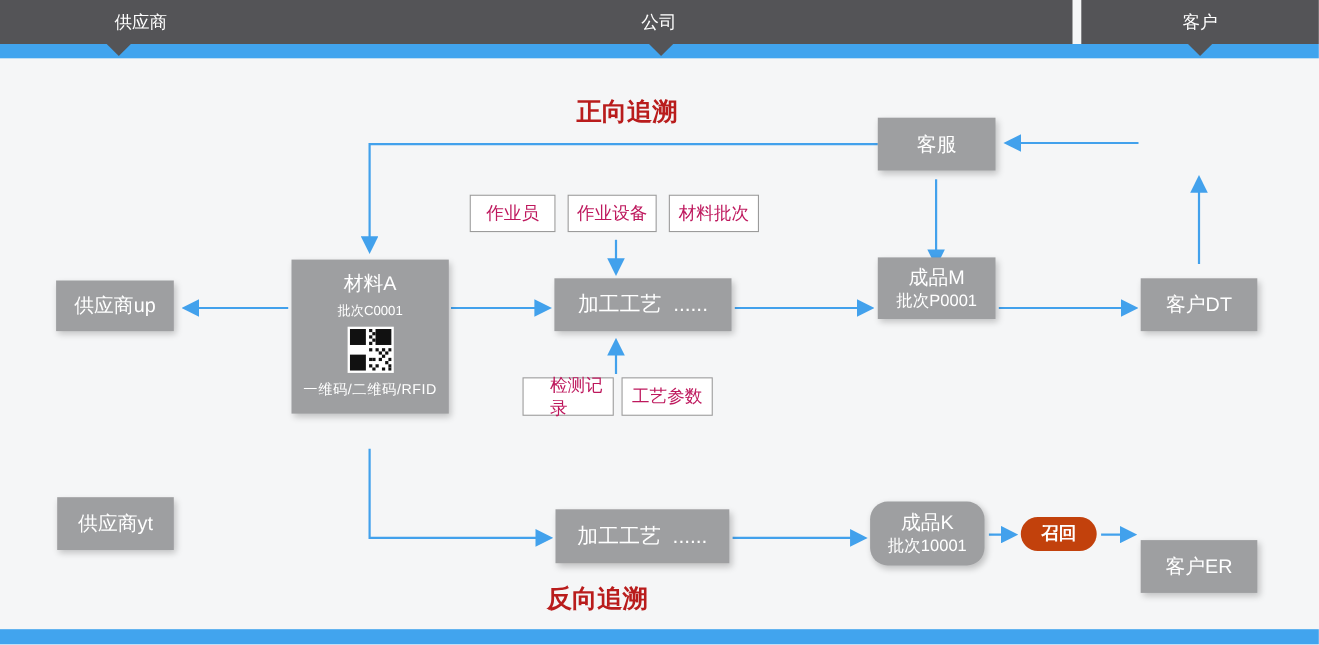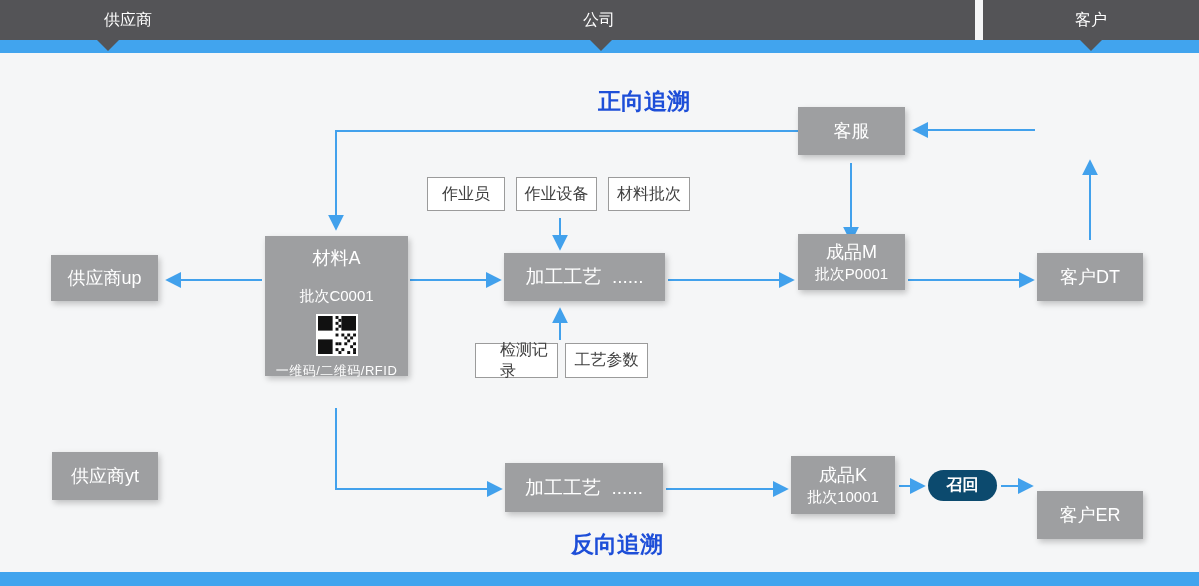--- a/index.html
+++ b/index.html
@@ -23,22 +23,22 @@
     position:absolute; top:40px; width:0; height:0;
     border-left:11px solid transparent; border-right:11px solid transparent;
     border-top:11px solid #545457;
   }
   .tri-supplier { left:97px; }
   .tri-company  { left:590px; }
   .tri-customer { left:1080px; }
 
   
   .title {
-    position:absolute; width:240px; text-align:right;
-    color:#1d4ed8; font-size:23px; font-weight:bold;
+    position:absolute; width:240px; text-align:center;
+    color:#b91c1c; font-size:23px; font-weight:bold;
   }
   .title-forward  { left:450px; top:86px; }
   .title-backward { left:423px; top:529px; }
 
   
   .gbox {
     position:absolute; background:#9e9fa1; color:#ffffff;
     box-shadow:2px 3px 6px rgba(0,0,0,0.22);
     display:flex; align-items:center; justify-content:center;
     font-size:18px;
@@ -49,43 +49,43 @@
 
   #node-kefu           { left:798px;  top:107px; width:107px; height:48px; }
   #node-tousu          { left:1037px; top:107px; width:106px; height:48px; }
   #node-supplier-up    { left:51px;   top:255px; width:107px; height:46px; }
   #node-material       { left:265px;  top:236px; width:143px; height:140px; justify-content:flex-start; padding-top:10px; box-sizing:border-box; }
   #node-process-top    { left:504px;  top:253px; width:161px; height:48px; font-size:19px; }
   #node-product-m      { left:798px;  top:234px; width:107px; height:56px; }
   #node-customer-dt    { left:1037px; top:253px; width:106px; height:48px; }
   #node-supplier-yt    { left:52px;   top:452px; width:106px; height:48px; }
   #node-process-bottom { left:505px;  top:463px; width:158px; height:49px; font-size:19px; }
-  #node-product-k      { left:791px;  top:456px; width:104px; height:58px; }
+  #node-product-k      { left:791px;  top:456px; width:104px; height:58px;border-radius:16px; }
   #node-customer-er    { left:1037px; top:463px; width:106px; height:48px;margin-top:28px; }
 
-  .material-batch   { font-size:15px; margin-top:16px; }
+  .material-batch   { font-size:12px; margin-top:4px; }
   .material-caption { font-size:13px; margin-top:6px; letter-spacing:0.5px; }
   .qr-wrap { background:#ffffff; padding:2px; margin-top:7px; line-height:0; }
 
   
   .tag {
     position:absolute; background:#ffffff; border:1px solid #9b9b9b;
-    color:#404040; font-size:16px; box-sizing:border-box;
+    color:#be185d; font-size:16px; box-sizing:border-box;
     display:flex; align-items:center; justify-content:center;
   }
   #tag-operator       { left:427px; top:177px; width:78px; height:34px; }
   #tag-equipment      { left:516px; top:177px; width:81px; height:34px; }
   #tag-material-batch { left:608px; top:177px; width:82px; height:34px; }
   #tag-inspection     { left:475px; top:343px; width:83px; height:35px;padding-left:24px; }
   #tag-process-params { left:565px; top:343px; width:83px; height:35px; }
 
   
   .pill {
     position:absolute; left:928px; top:470px; width:69px; height:31px;
-    background:#0c4a6e; color:#ffffff; font-size:16px; font-weight:bold;
+    background:#c2410c; color:#ffffff; font-size:16px; font-weight:bold;
     border-radius:16px;
     display:flex; align-items:center; justify-content:center;
   }
 
   .arrows { position:absolute; left:0; top:0; }
 </style>
 </head>
 <body>
 
 <div class="stage">

